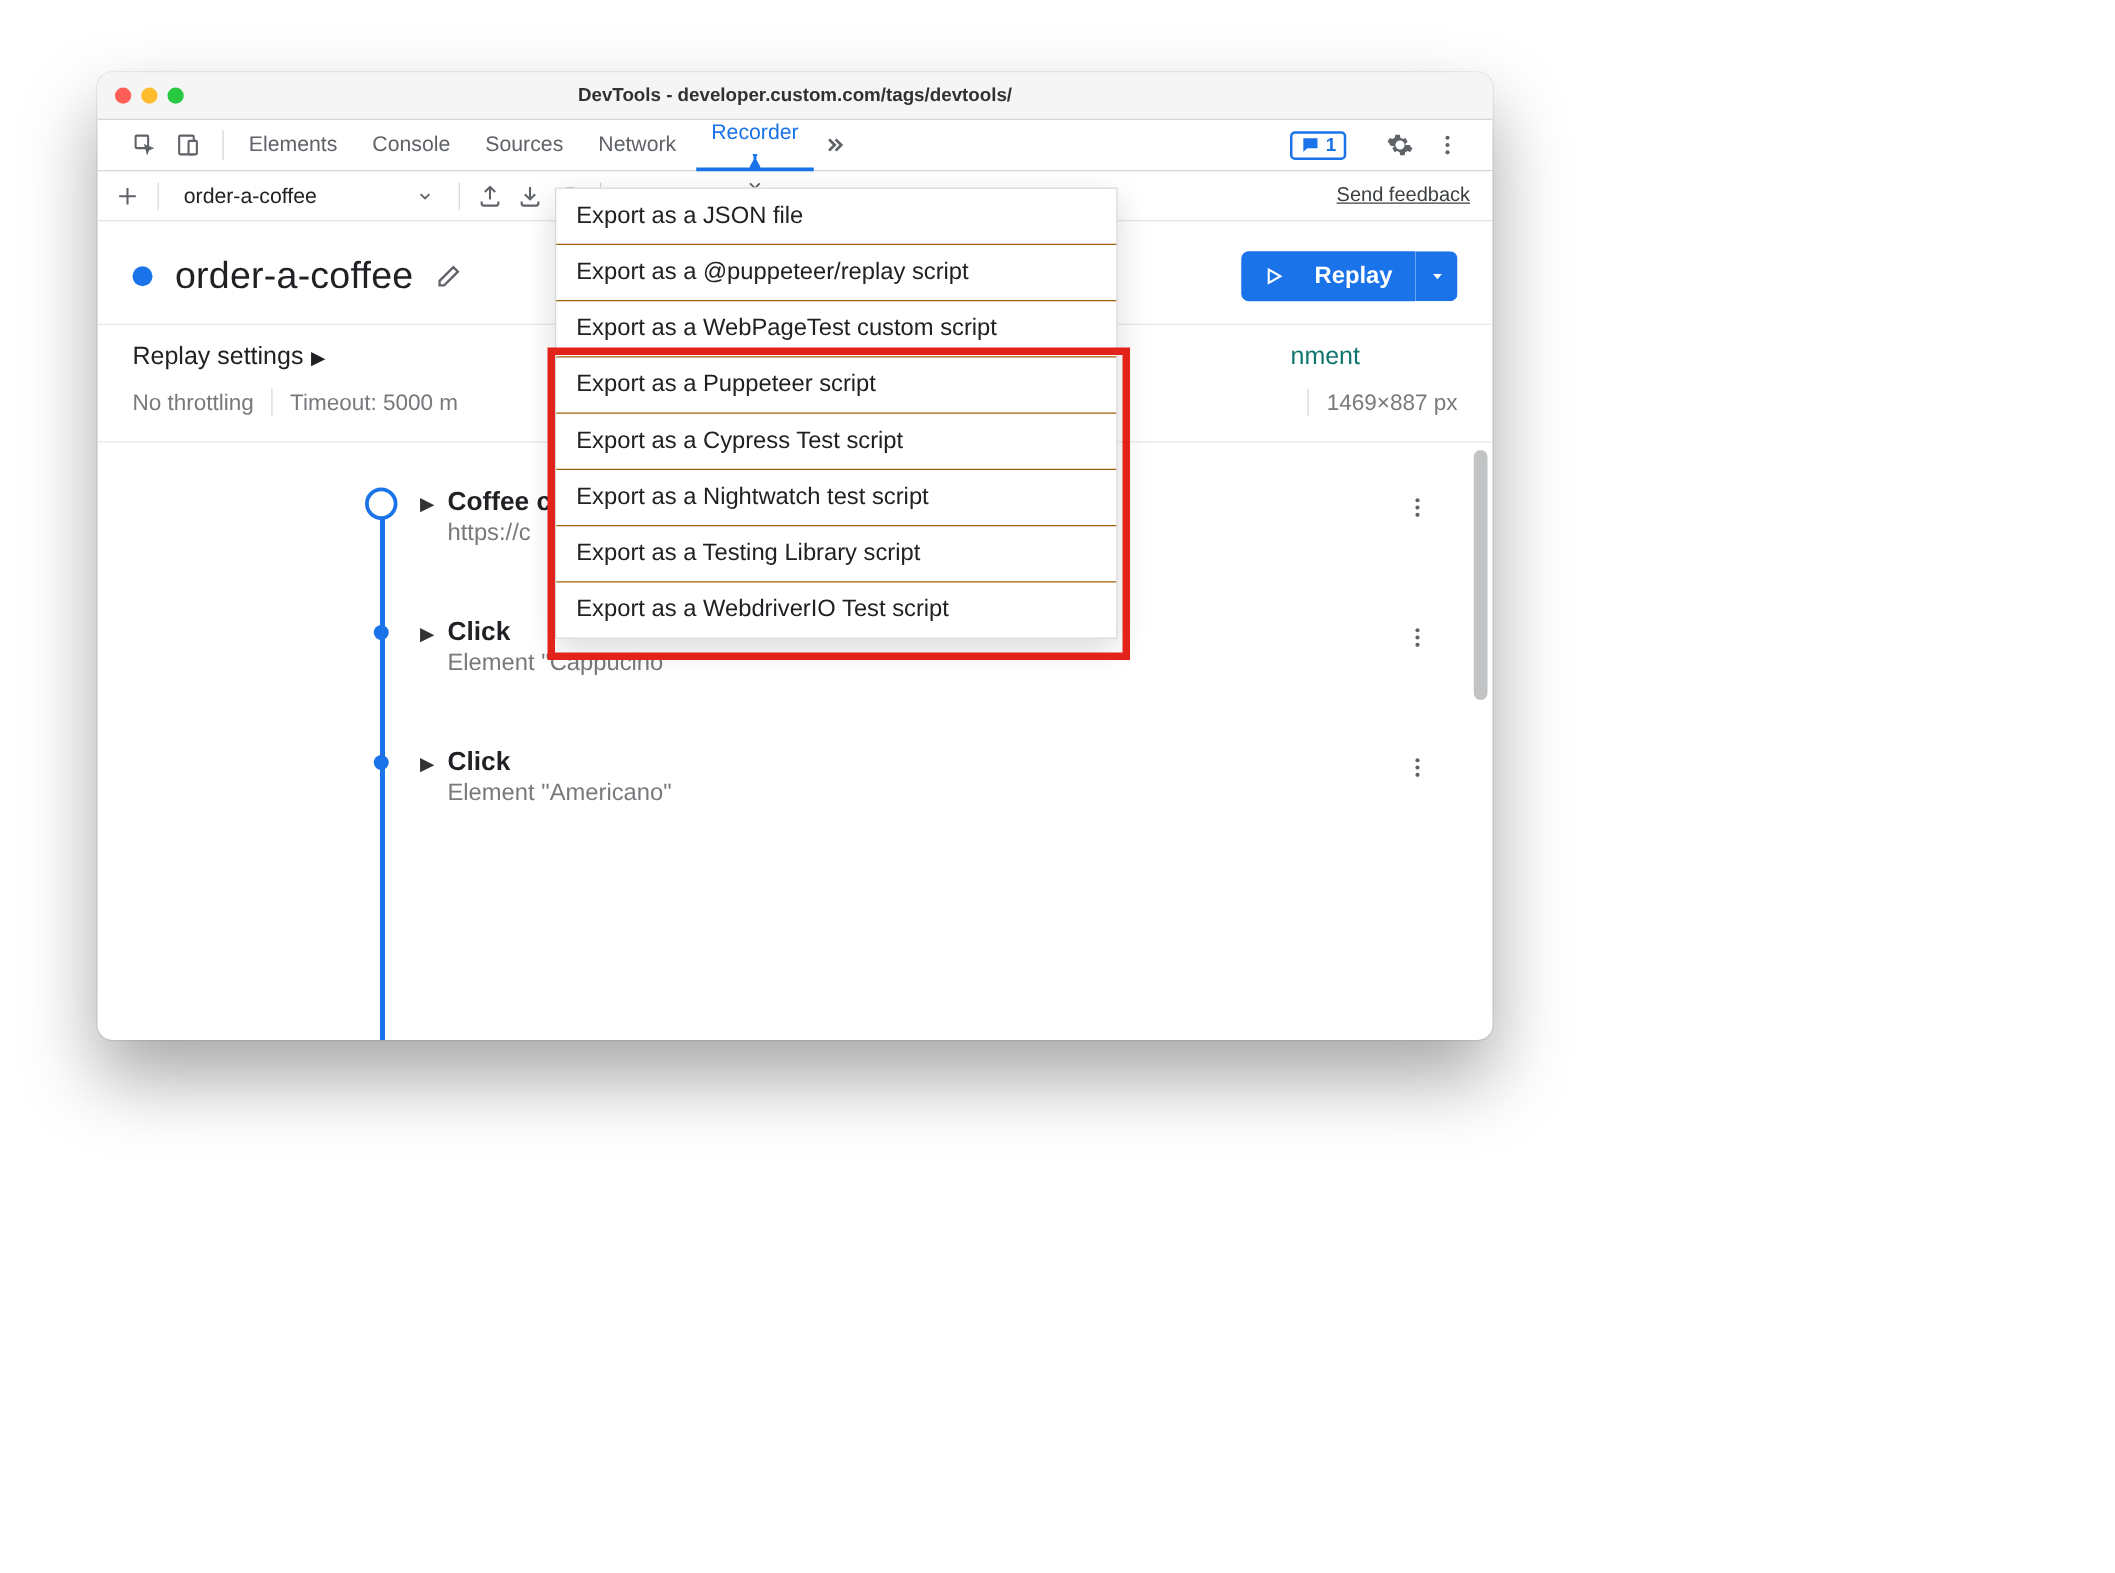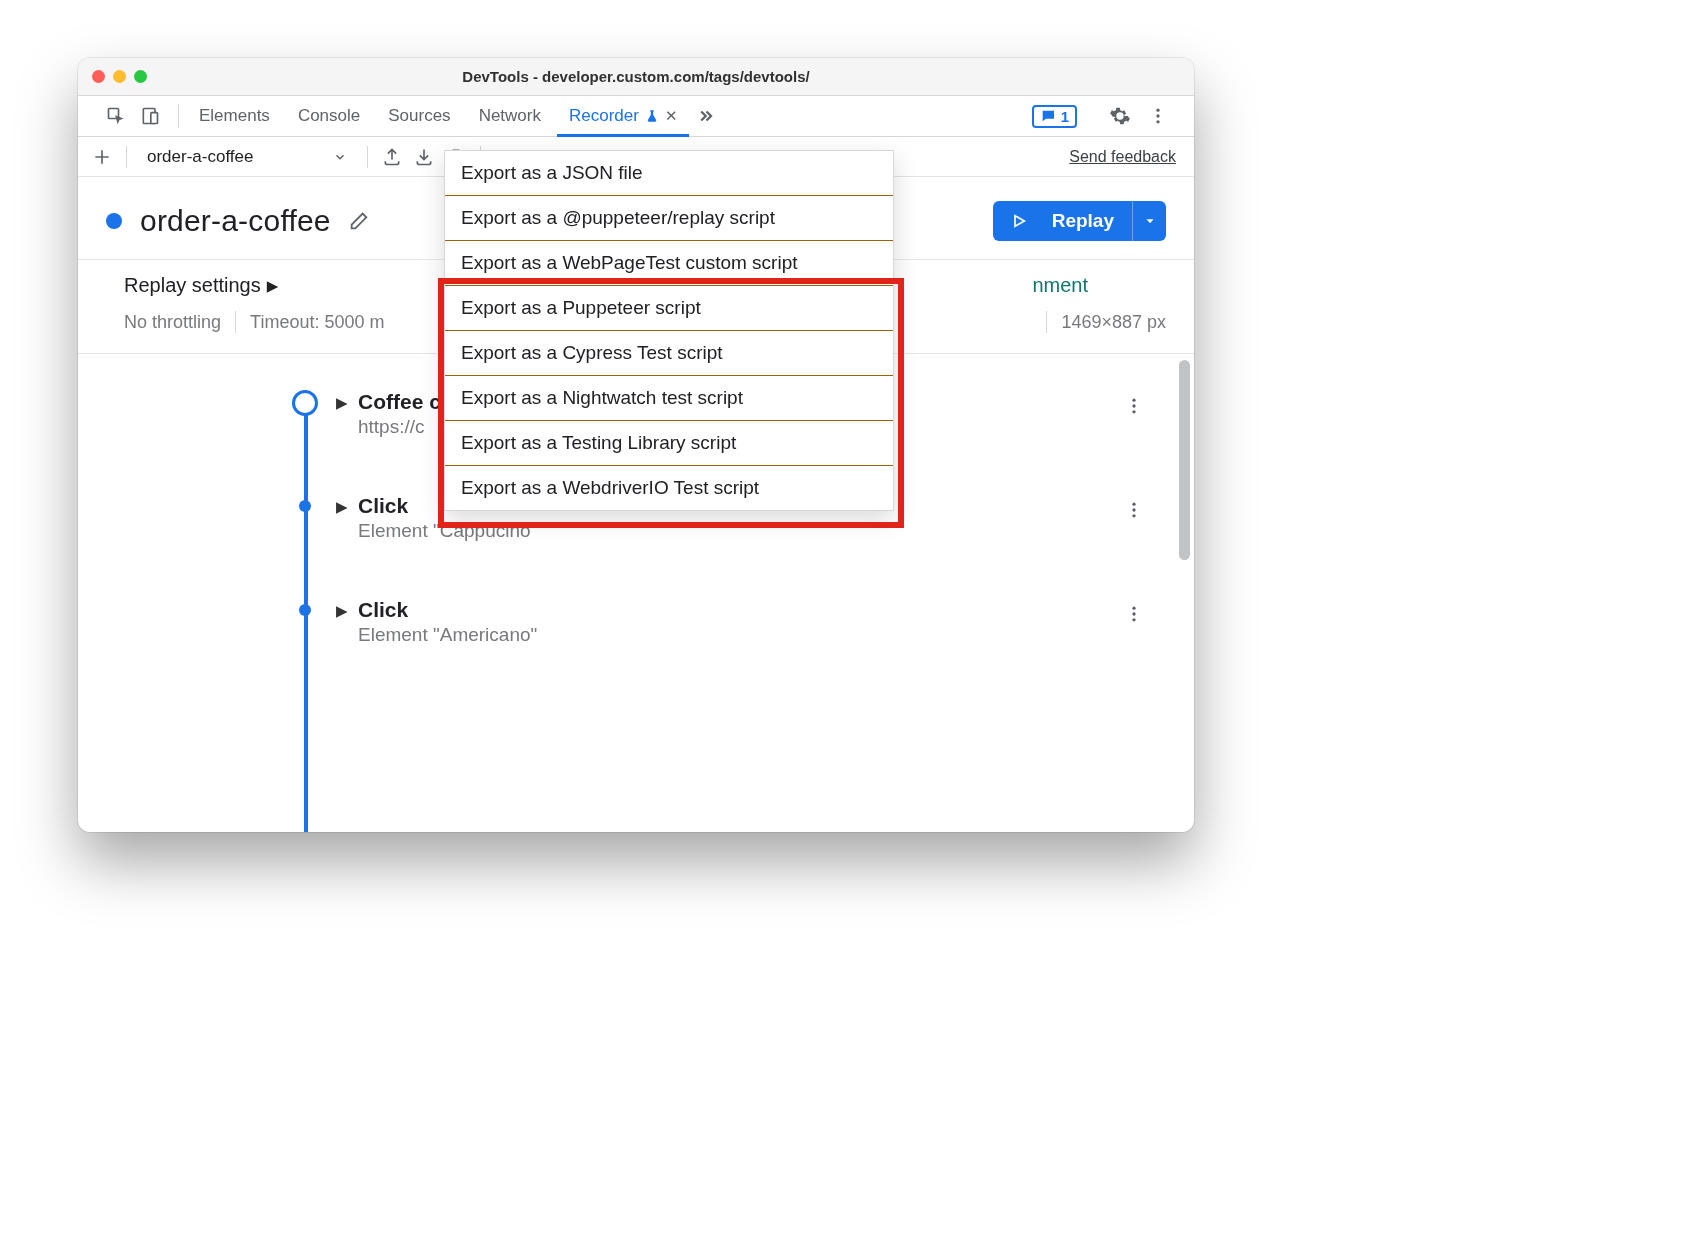--- a/index.html
+++ b/index.html
@@ -19,21 +19,21 @@
   .tl { width: 13px; height: 13px; border-radius: 50%; }
   .tl.red { background: #ff5f57; } .tl.yel { background: #febc2e; } .tl.grn { background: #28c840; }
   .titlebar-title { position: absolute; left: 0; right: 0; text-align: center; font-size: 15px; color: #313131; font-weight: 600; }
 
   
   .tabs-row { height: 41px; border-bottom: 1px solid #d7d7d8; display: flex; align-items: stretch; padding: 0 16px; }
   .tabs-left-icons { display: flex; align-items: center; gap: 6px; padding: 0 8px; color: #5f6368; }
   .icon-btn { width: 28px; height: 28px; display: flex; align-items: center; justify-content: center; color: #5f6368; border-radius: 4px; }
   .tabs-sep { width: 1px; background: #d7d7d8; margin: 8px 6px; }
   .tab { display: flex; align-items: center; padding: 0 14px; color: #5f6368; font-size: 17px; cursor: pointer; position: relative; gap: 6px; }
-  .tab.active { color: #1a73e8; }
+  .tab.active { color: #1a73e8; flex-direction: column; }
   .tab.active::after { content: ""; position: absolute; left: 2px; right: 2px; bottom: -1px; height: 3px; background: #1a73e8; }
   .tab .close-x { color: #5f6368; font-size: 15px; }
   .tabs-right { margin-left: auto; display: flex; align-items: center; gap: 10px; padding-right: 6px; }
   .badge { border: 2px solid #1a73e8; color: #1a73e8; border-radius: 4px; font-size: 15px; padding: 1px 6px; display: flex; align-items: center; gap: 5px; font-weight: 600; }
 
   
   .toolbar { height: 40px; border-bottom: 1px solid #e3e3e4; display: flex; align-items: center; padding: 0 10px; gap: 4px; }
   .toolbar .sep { width: 1px; height: 22px; background: #d7d7d8; margin: 0 6px; }
   .dropdown { display: flex; align-items: center; gap: 80px; font-size: 17px; color: #222; padding: 0 10px; }
   .chevron { width: 14px; height: 14px; }
@@ -228,21 +228,21 @@
         </div>
         <div class="replay-drop">
           <svg width="14" height="14" viewBox="0 0 24 24" fill="currentColor">
               <path d="M6 9l6 7 6-7H6z"></path>
             </svg>
         </div>
       </div>
     </div>
 
     <div class="settings">
-      <div style="display:flex; align-items:flex-start;margin-left:18px;">
+      <div style="display:flex; align-items:flex-start;">
         <div style="flex:1;">
           <div class="settings-title">
             <span>Replay settings</span>
             <span class="caret">▶</span>
           </div>
           <div class="settings-vals">
             <span>No throttling</span>
             <span class="vsep"></span>
             <span>Timeout: 5000 m</span>
           </div>

